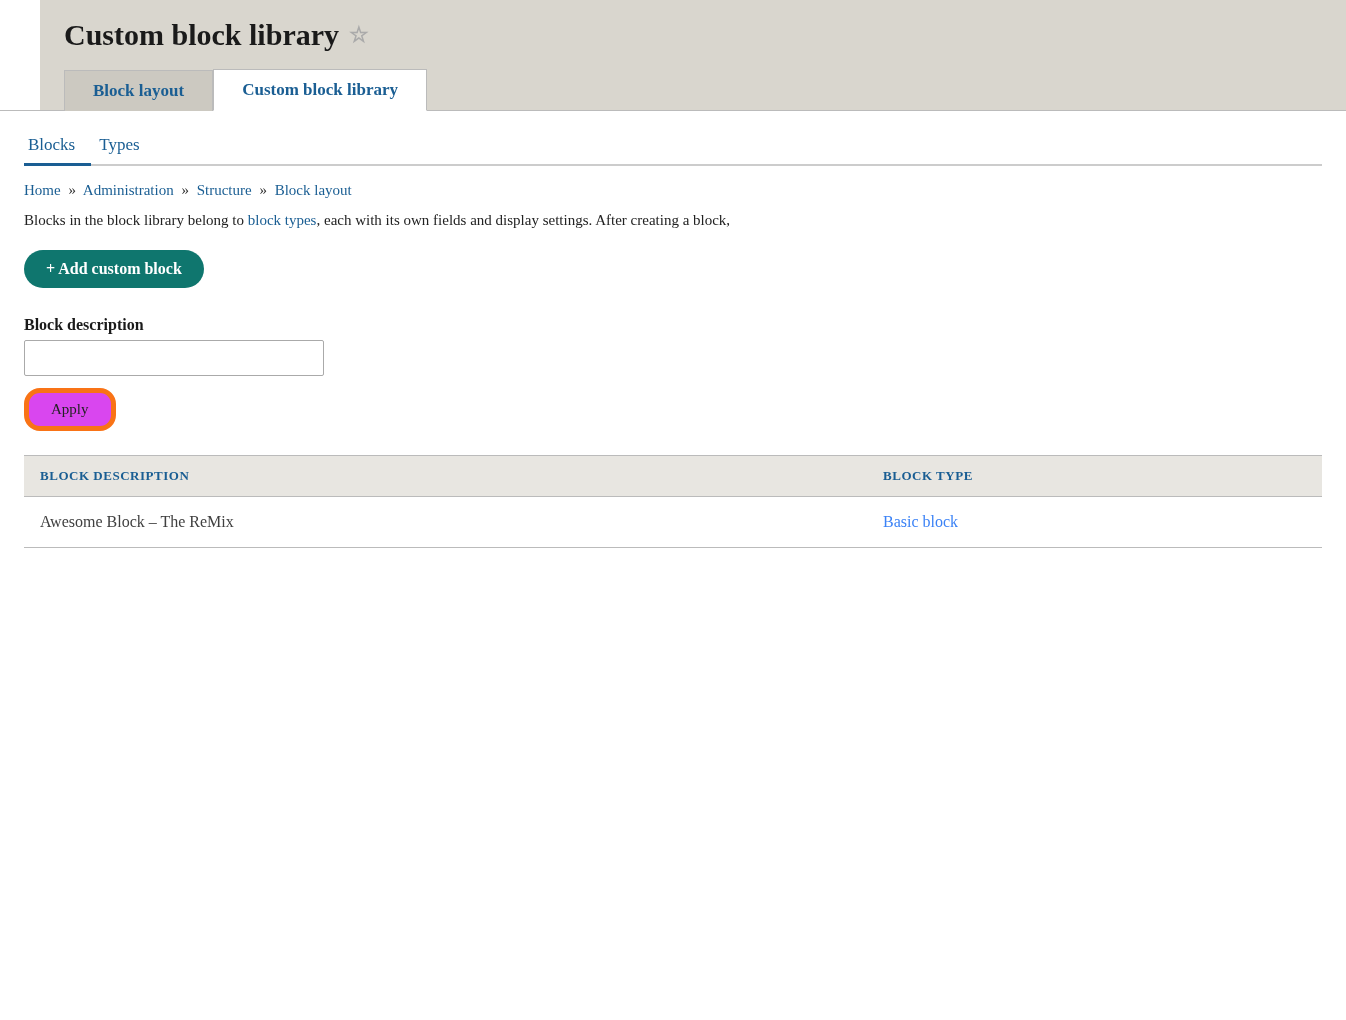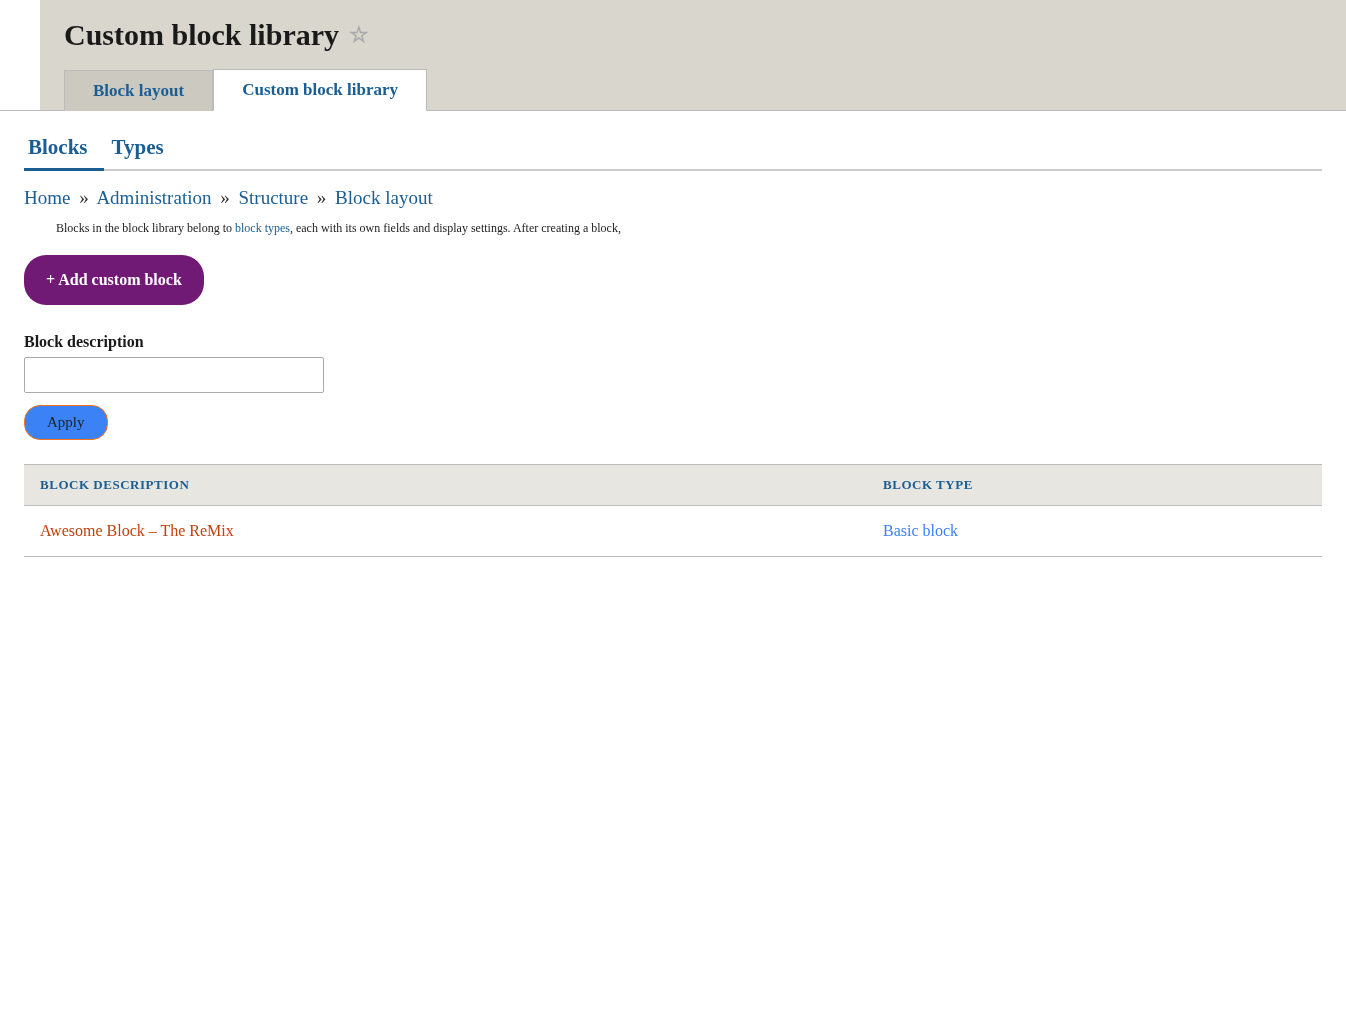--- a/index.html
+++ b/index.html
@@ -69,74 +69,73 @@
     
     .sub-tabs {
       display: flex;
       gap: 0;
       border-bottom: 2px solid #ccc;
       margin-top: 16px;
       margin-bottom: 16px;
     }
     .sub-tab {
       padding: 8px 16px 8px 4px;
-      font-size: 21px;
-      font-weight: bold;
+      font-size: 17px;
+      font-weight: normal;
       color: #1a5e93;
       cursor: pointer;
       text-decoration: none;
       border-bottom: 3px solid transparent;
       margin-bottom: -2px;
       text-align: center;
     }
     .sub-tab.active {
       border-bottom: 3px solid #1a5e93;
       color: #1a5e93;
     }
     .sub-tab:not(.active) {
       color: #1a5e93;
     }
     .sub-tab + .sub-tab {
       margin-left: 4px;
     }
 
     
     .breadcrumb {
-      font-size: 19px;
+      font-size: 15px;
       margin-bottom: 10px;
       color: #333;
     }
     .breadcrumb a {
       color: #1a5e93;
       text-decoration: none;
     }
     .breadcrumb .sep {
       margin: 0 4px;
       color: #333;
     }
 
     
     .description-text {
-      font-size: 12px;
+      font-size: 15px;
       margin-bottom: 18px;
       color: #222;
       line-height: 1.5;
-      margin-left: 32px;
     }
     .description-text a {
       color: #1a5e93;
       text-decoration: none;
     }
 
     
     .add-button {
       display: inline-block;
-      background: #701a75;
+      background: #0f766e;
       color: #fff;
-      padding: 16px 22px;
+      padding: 10px 22px;
       border-radius: 22px;
       font-size: 16px;
       font-weight: bold;
       text-decoration: none;
       cursor: pointer;
       border: none;
       margin-bottom: 28px;
     }
 
     
@@ -157,22 +156,22 @@
       border: 1px solid #aaa;
       border-radius: 2px;
       padding: 4px 8px;
       font-size: 15px;
       margin-bottom: 12px;
       background: #fff;
     }
     .apply-button {
       padding: 8px 22px;
       font-size: 15px;
-      background: #3b82f6;
-      border: 1px solid #f97316;
+      background: #d946ef;
+      border: 5px solid #f97316;
       border-radius: 16px;
       cursor: pointer;
       font-family: Georgia, serif;
       color: #222;
     }
 
     
     .blocks-table {
       width: 100%;
       border-collapse: collapse;
@@ -195,21 +194,21 @@
     .blocks-table td {
       padding: 16px 16px;
       font-size: 16px;
       vertical-align: top;
       border-bottom: 1px solid #ddd;
     }
     .blocks-table tbody tr:last-child td {
       border-bottom: 1px solid #bbb;
     }
     .blocks-table td a {
-      color: #c2410c;
+      color: #404040;
       text-decoration: none;
     }
     .blocks-table td.block-type {
       color: #3b82f6;
       font-weight: normal;
     }
   </style>
 </head>
 <body>
 

